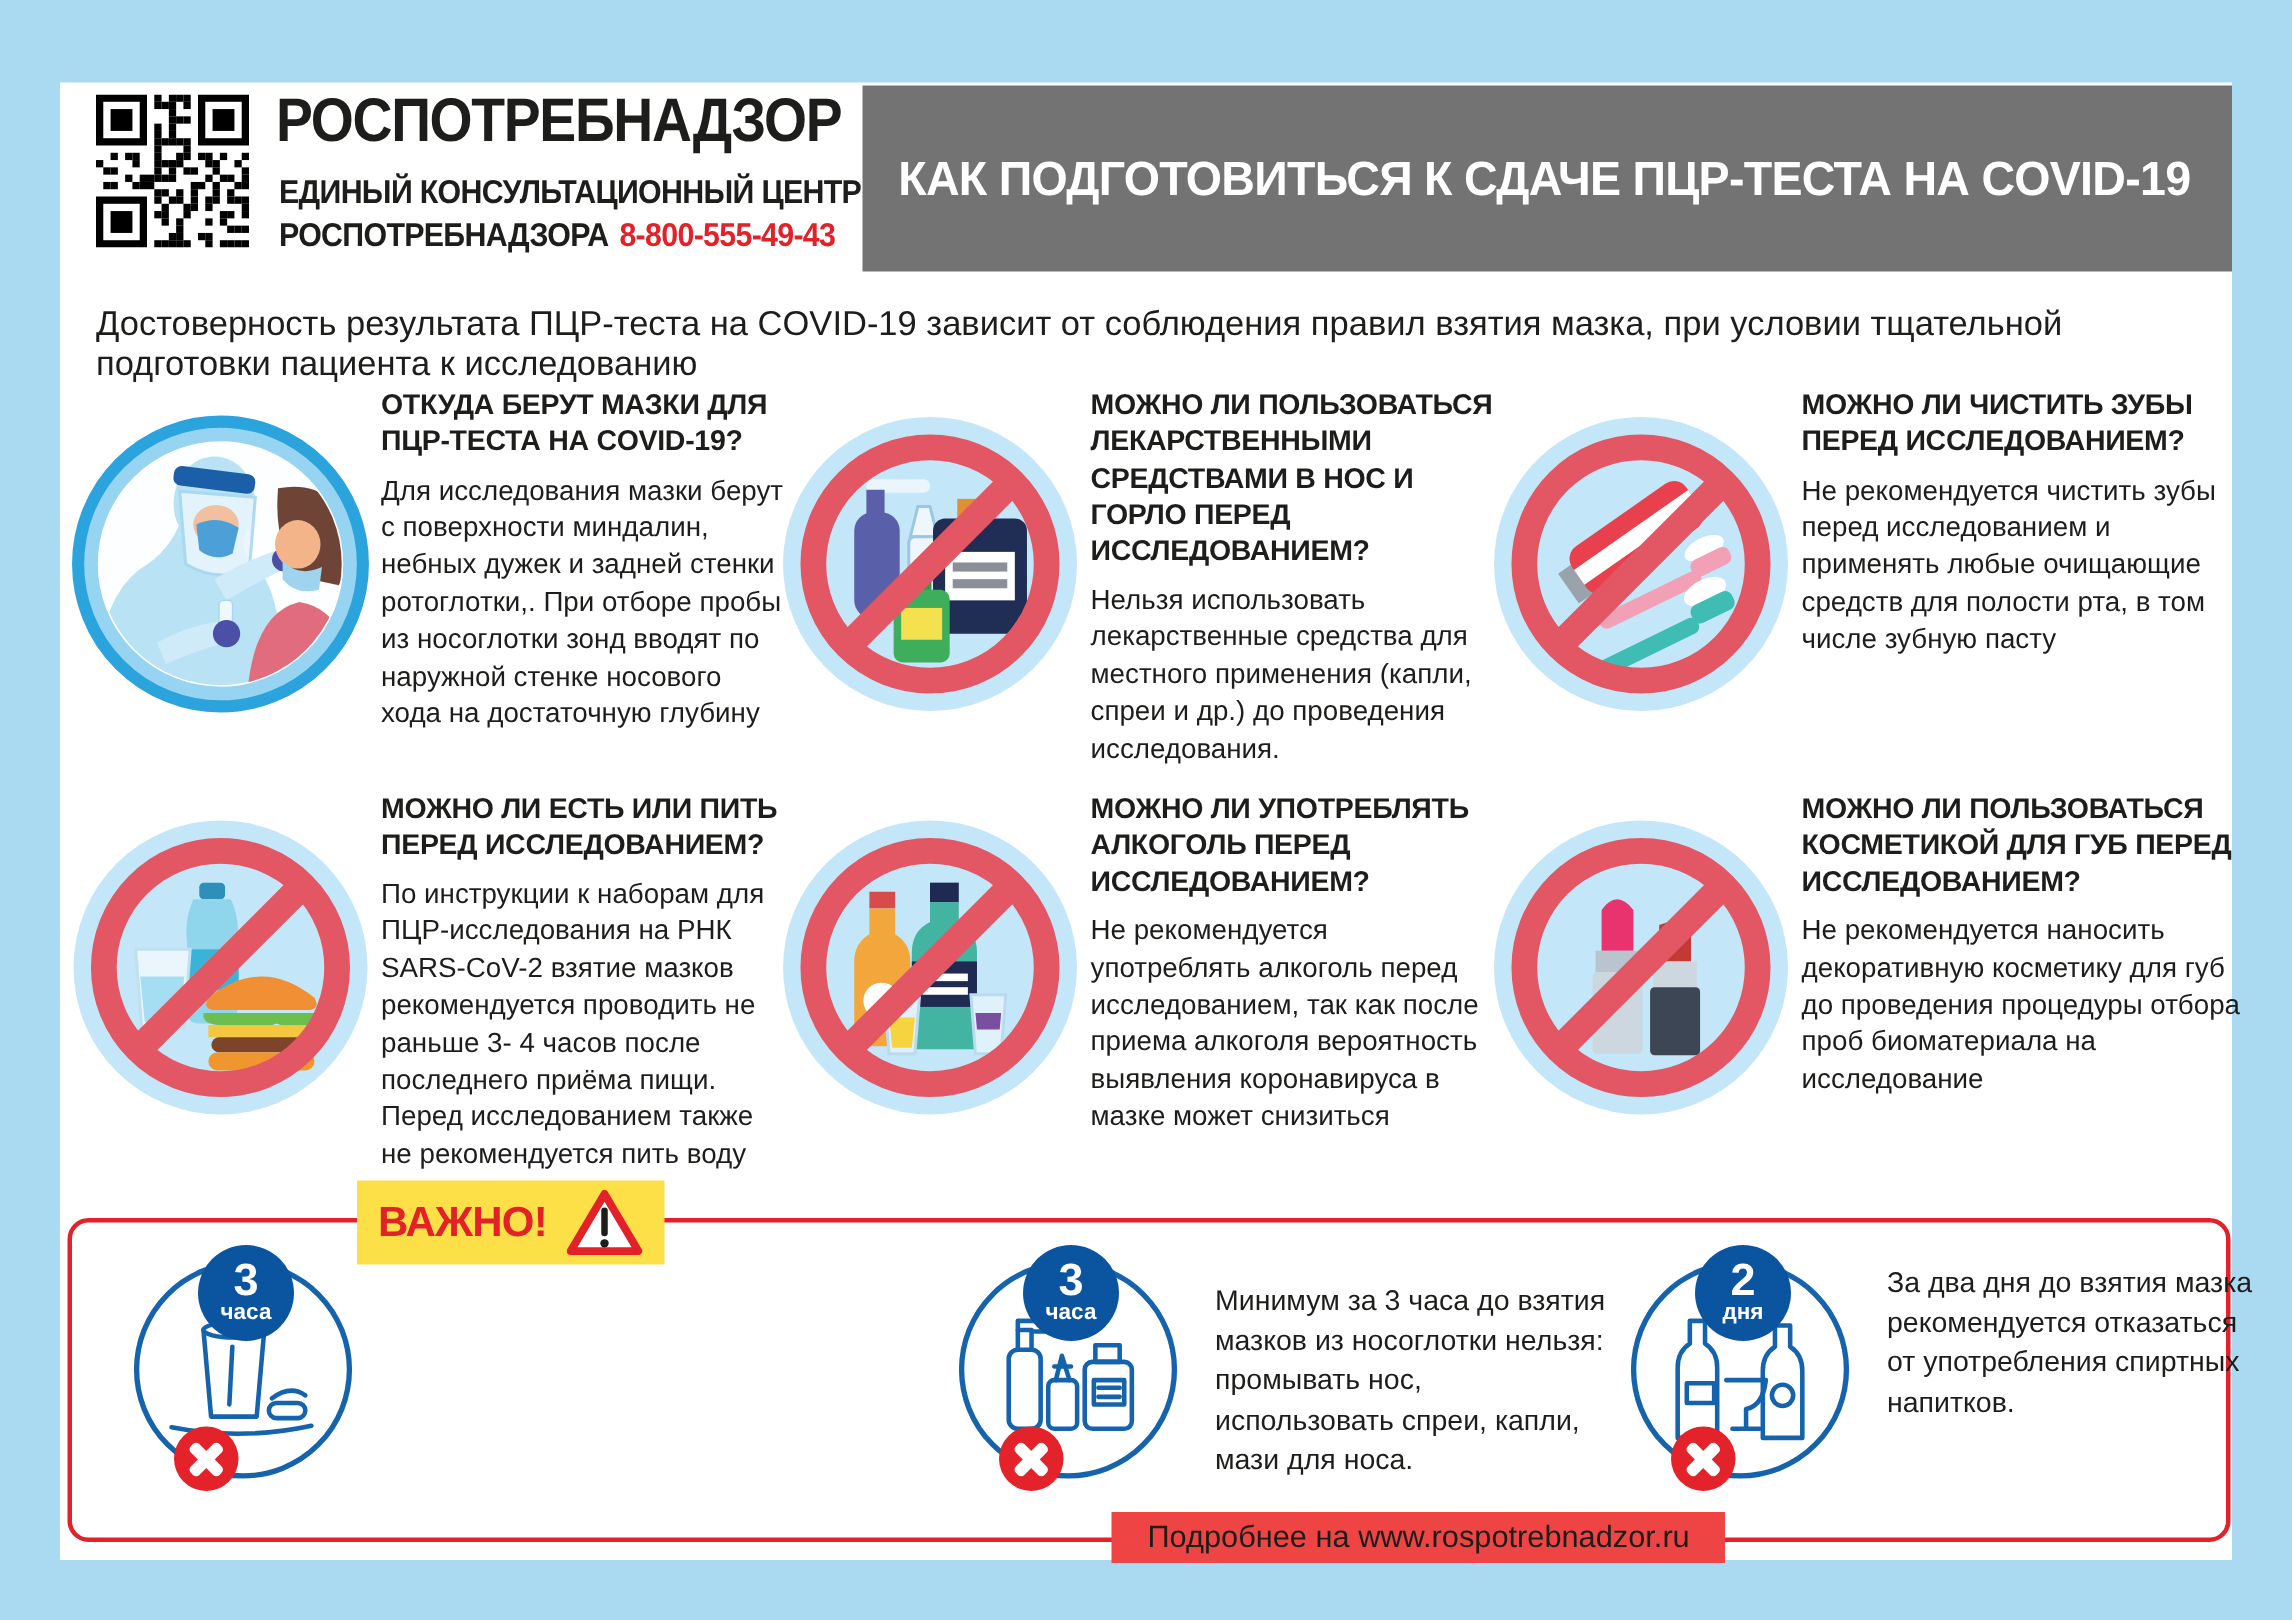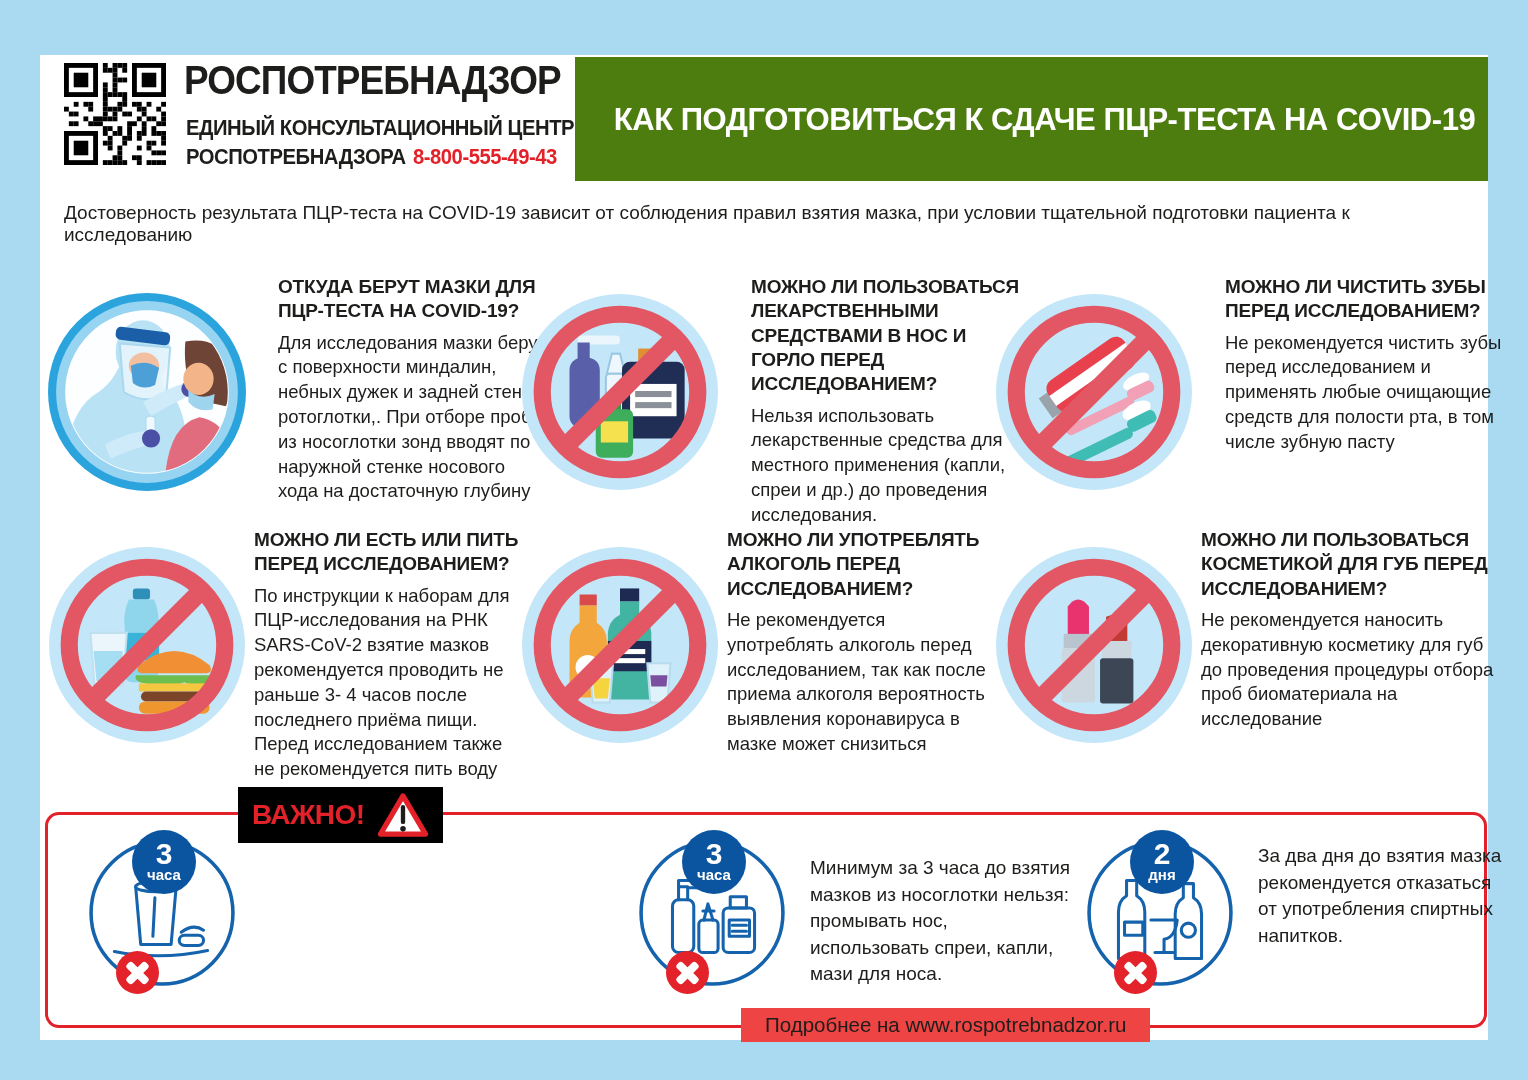--- a/index.html
+++ b/index.html
@@ -9,41 +9,41 @@
 
   
   .qr{position:absolute;left:24px;top:8px;width:102px;height:102px;}
   .brand{position:absolute;left:144px;top:2px;font-size:41px;font-weight:700;letter-spacing:-1px;
          transform:scaleX(.9);transform-origin:left top;white-space:nowrap;}
   .hsub{position:absolute;left:146px;font-size:22px;font-weight:700;letter-spacing:-.5px;
         transform:scaleX(.92);transform-origin:left top;white-space:nowrap;}
   .hsub1{top:60px;}
   .hsub2{top:89px;}
   .phone{color:#e32128;margin-left:8px;}
-  .banner{position:absolute;left:535px;top:2px;width:913px;height:124px;background:#4d7c0f;
-          display:flex;align-items:center;}
+  .banner{position:absolute;left:535px;top:2px;width:913px;height:124px;background:#737373;
+          display:flex;align-items:center;justify-content:flex-end;}
   .banner-title{padding-left:40px;color:#ffffff;font-size:32px;font-weight:700;letter-spacing:-.5px;
           transform:scaleX(.97);transform-origin:left center;white-space:nowrap;}
-  .intro{position:absolute;left:24px;top:147px;width:1400px;font-size:19px;}
+  .intro{position:absolute;left:24px;top:147px;width:1400px;font-size:23px;}
 
   
   .faq-item{position:absolute;display:flex;align-items:flex-start;}
   .faq-icon{width:202px;height:202px;flex:none;margin-top:16px;}
   .faq-icon svg{width:100%;height:100%;display:block;}
   .faq-text{margin-left:6px;}
   .faq-title{font-size:19px;font-weight:700;line-height:1.28;margin:0 0 7px 0;letter-spacing:-.2px;}
   .faq-body{font-size:18.5px;line-height:1.34;margin:0;}
-  .r1{top:220px;gap:24px;} .r2{top:473px;}
+  .r1{top:204px;} .r2{top:473px;}
   .c1{left:6px;}  .c1 .faq-text{width:270px;}
   .c2{left:479px;}.c2 .faq-text{width:270px;}
   .c3{left:953px;}.c3 .faq-text{width:298px;}
 
   
   .imp{position:absolute;left:5px;top:757px;width:1436px;height:210px;border:3px solid #e32128;border-radius:14px;}
-  .imp-label{position:absolute;left:190px;top:-28px;height:56px;background:#000000;padding:0 14px;
+  .imp-label{position:absolute;left:190px;top:-28px;height:56px;background:#fde047;padding:0 14px;
              display:flex;align-items:center;gap:12px;}
   .imp-label-text{color:#e32128;font-size:28px;font-weight:700;letter-spacing:-.5px;}
   .imp-label svg{width:52px;height:48px;display:block;}
   .imp-footer{position:absolute;left:693px;bottom:-17px;height:34px;line-height:34px;background:#ef4444;
               padding:0 24px;font-size:20.5px;white-space:nowrap;}
   .imp-item{position:absolute;top:22px;display:flex;align-items:flex-start;}
   .ia{left:38px;} .ib{left:588px;} .ic{left:1036px;}
   .imp-iconwrap{position:relative;width:152px;height:152px;flex:none;}
   .imp-iconwrap svg{width:100%;height:100%;display:block;}
   .time-badge{position:absolute;left:46px;top:-7px;width:64px;height:64px;border-radius:50%;background:#0b55a0;

